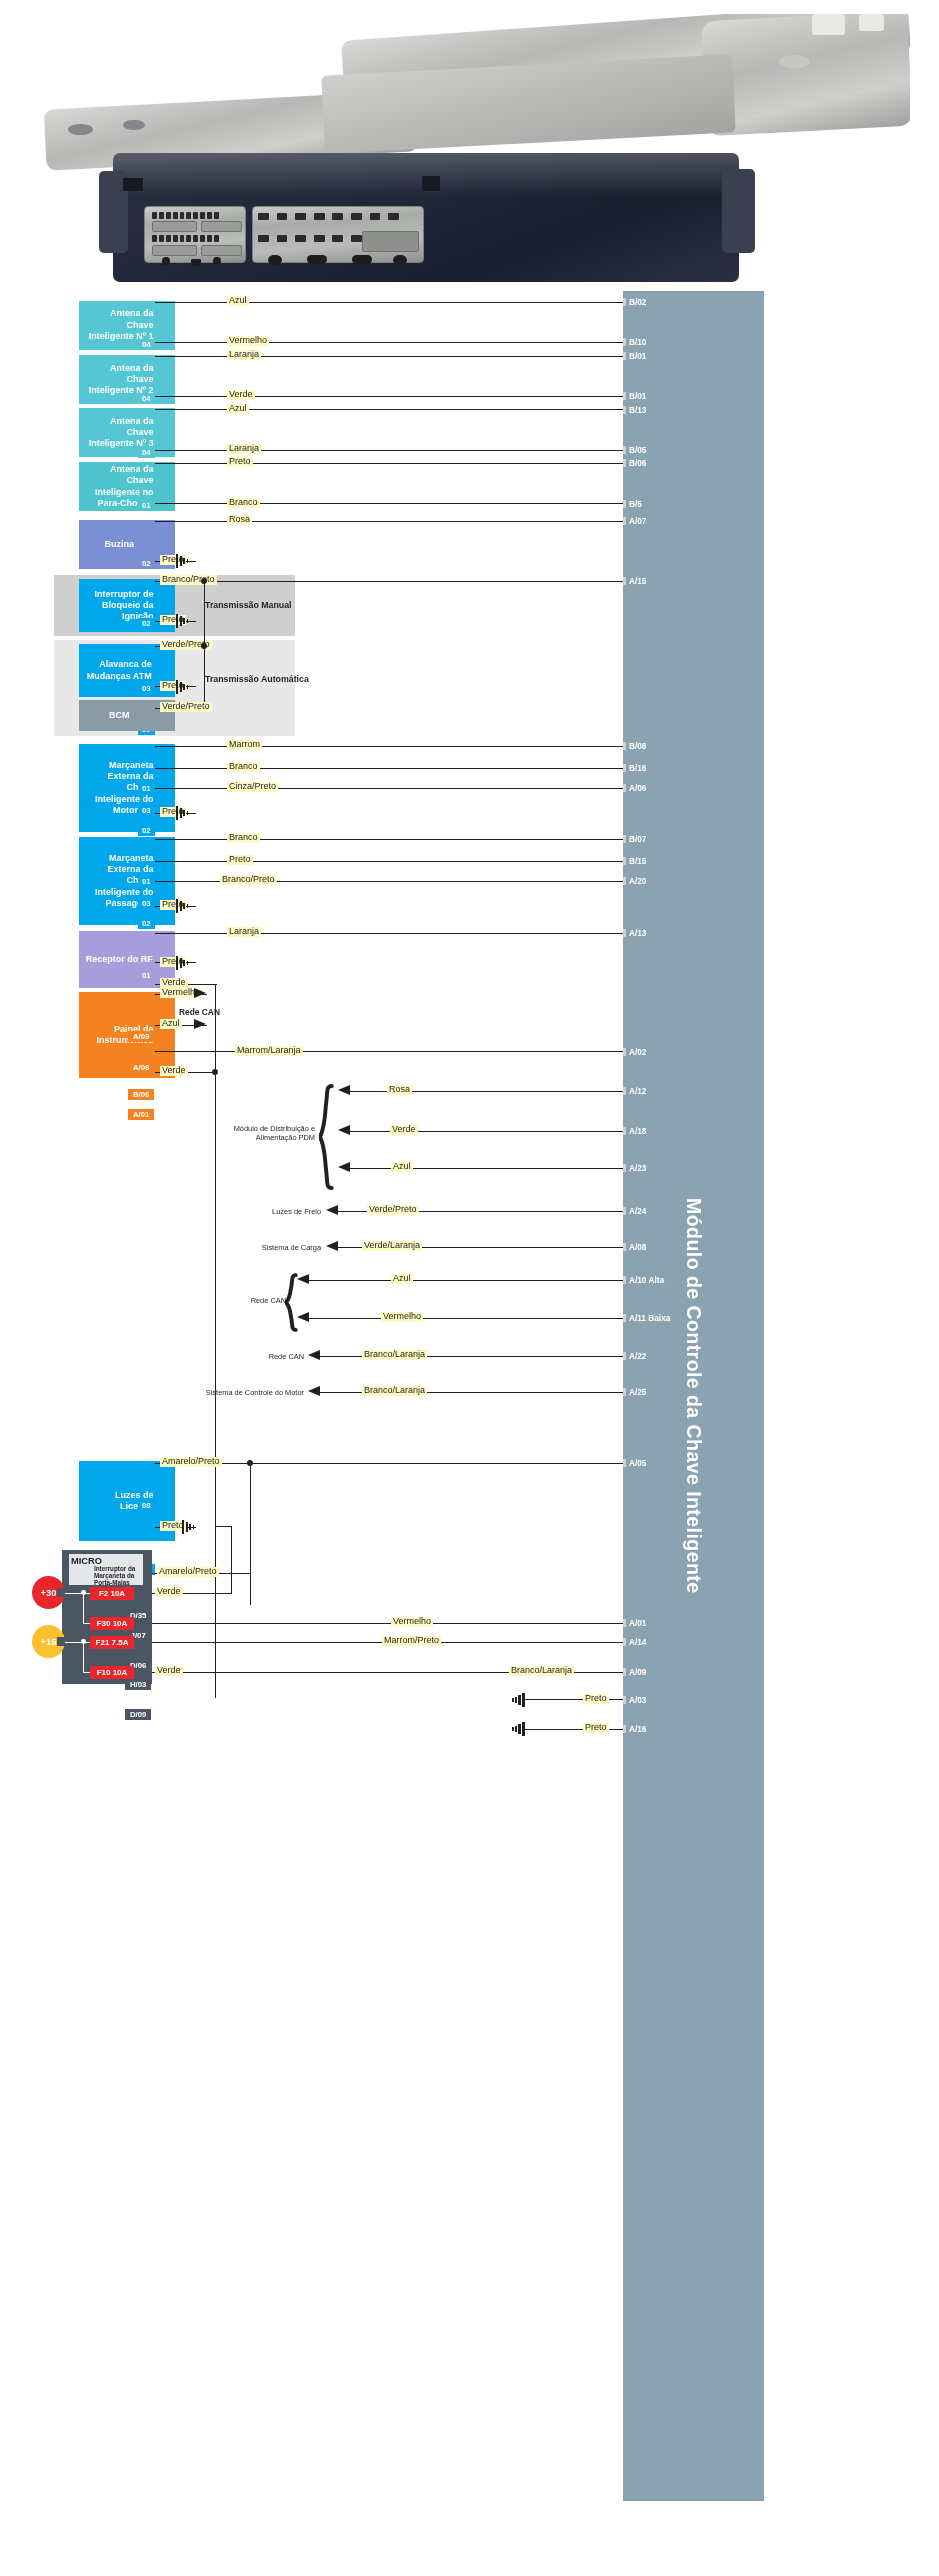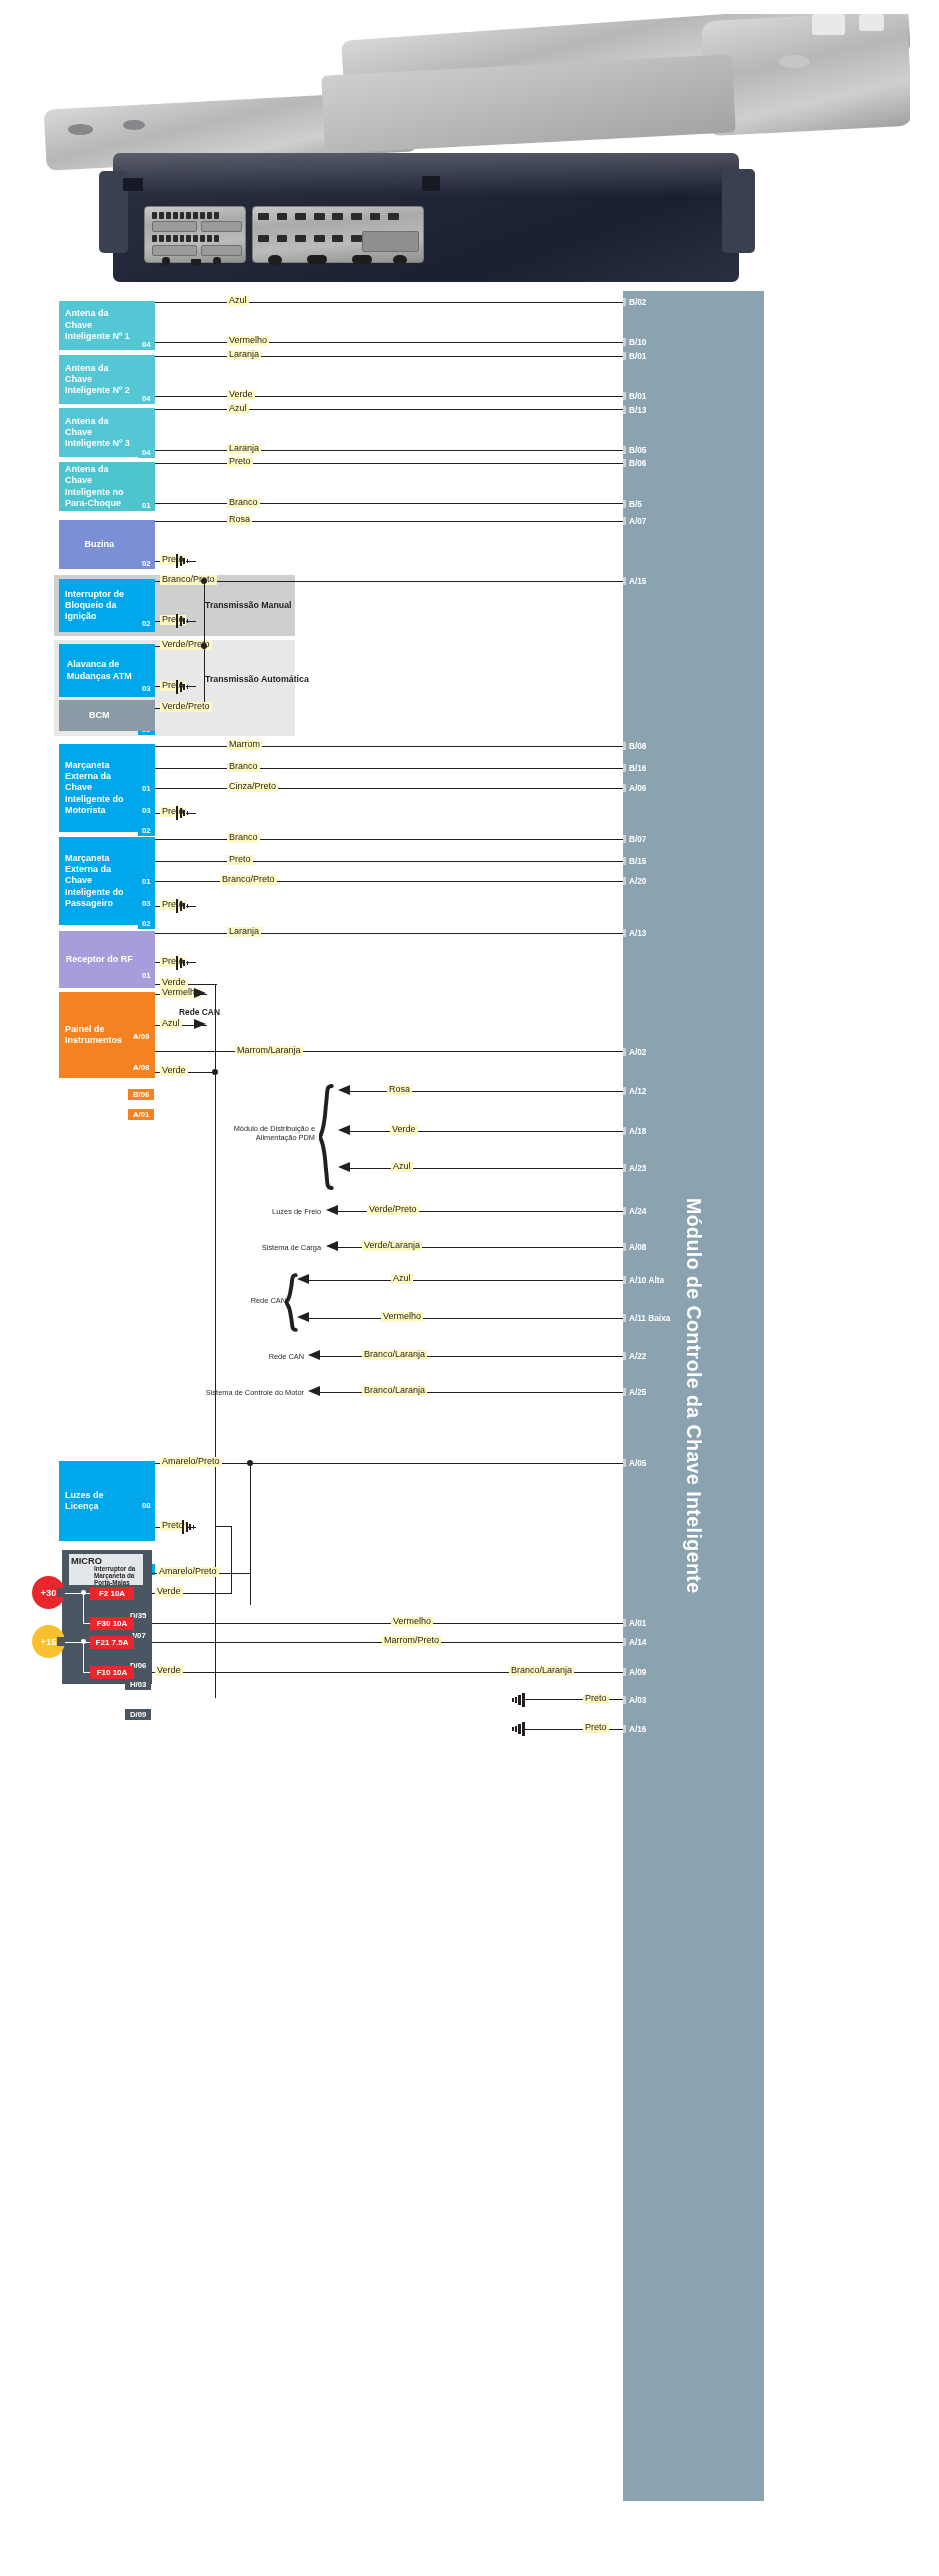--- a/index.html
+++ b/index.html
@@ -60,21 +60,21 @@
   }
 
   
   .dev {
     position:absolute;
     display:flex; align-items:center; justify-content:center;
     text-align:center;
     color:#ffffff; font-weight:bold; font-size:9px; line-height:11.3px;
     padding:2px 21.5px 2px 5.9px;
   }
-  .dev.center  { justify-content:center; text-align:left; }
+  .dev.center  { justify-content:center; text-align:right;margin-left:20px; }
 
   
   .group {
     position:absolute;
   }
   .group-label {
     position:absolute; font-size:8.8px; font-weight:bold; color:#231f20;
     white-space:nowrap;
   }
 

